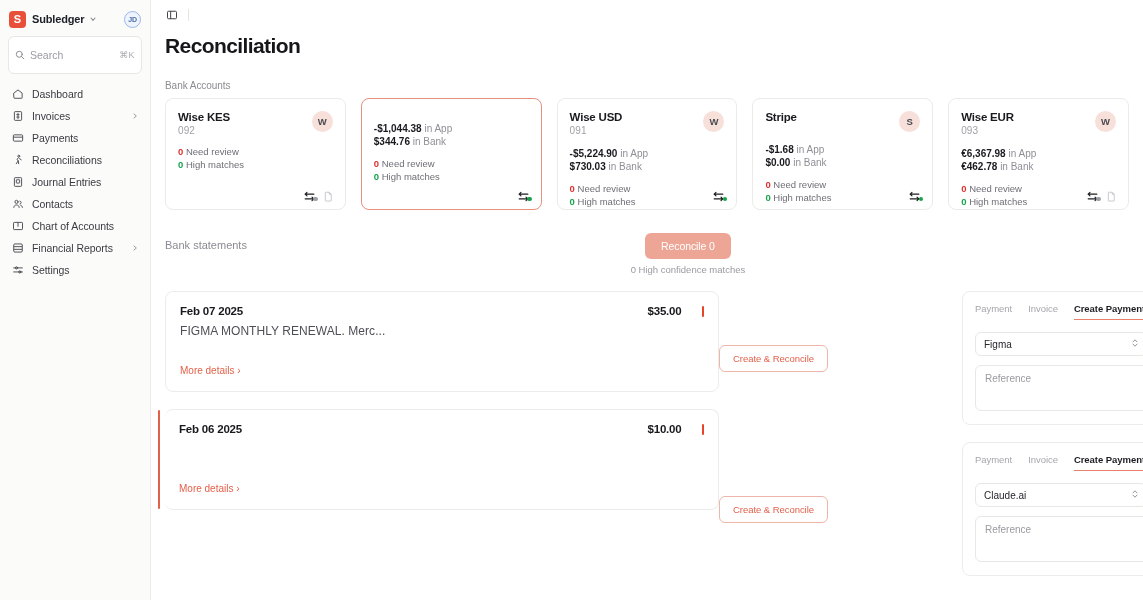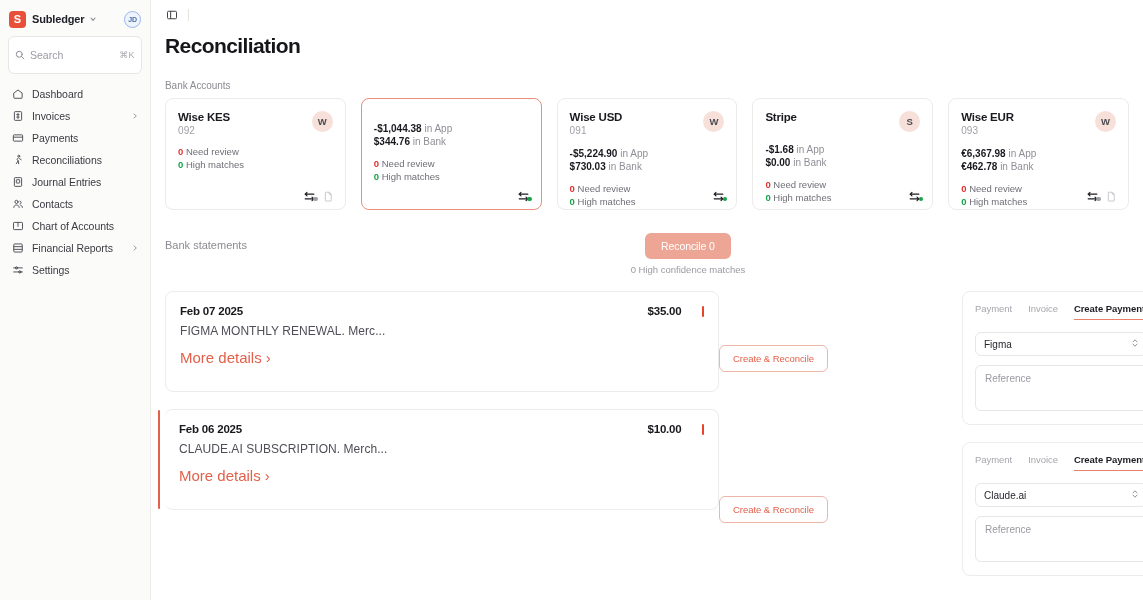--- a/index.html
+++ b/index.html
@@ -127,21 +127,21 @@
   }
   .stmt-card.active { border-left: none; }
   .stmt-accent {
     position: absolute; left: -7px; top: 0; bottom: 0; width: 1.6px; background: #e2614a; border-radius: 2px;
   }
   .stmt-top { display: flex; align-items: baseline; }
   .stmt-date { font-size: 11.5px; font-weight: 700; letter-spacing: -0.2px; color: #18181d; }
   .stmt-amt { margin-left: auto; font-size: 11.5px; font-weight: 700; color: #18181d; letter-spacing: -0.2px; display: flex; align-items: center; gap: 20px; }
   .amt-bar { width: 2.5px; height: 11px; background: #e8442a; display: inline-block; border-radius: 1px; }
   .stmt-desc { font-size: 12px; color: #4e4e57; margin-top: 7px; letter-spacing: 0.05px; }
-  .stmt-more { position: absolute; left: 14px; bottom: 25px; font-size: 15px; color: #e2614a; }
+  .stmt-more { position: absolute; left: 14px; bottom: 15px; font-size: 10px; color: #e2614a; }
 
   .mid-btn-slot { height: 134px; display: flex; align-items: center; justify-content: flex-start; margin-bottom: 17px; }
   .create-recon-btn {
     border: 1px solid #eeb6a8; background: #fff; color: #e2614a;
     border-radius: 6px; font-size: 9.5px; font-family: inherit;
     padding: 7px 13px; letter-spacing: -0.05px;
   }
 
   
   .side-panel {
@@ -485,21 +485,20 @@
 
         <div class="stmt-card active">
           <span class="stmt-accent"></span>
           <div class="stmt-top">
             <div class="stmt-date">Feb 06 2025</div>
             <div class="stmt-amt">
               <span>$10.00</span>
               <span class="amt-bar"></span>
             </div>
           </div>
-          <div class="stmt-desc">CLAUDE.AI SUBSCRIPTION. Merch...</div>
           <a class="stmt-more">More details ›</a>
         </div>
 
       </div>
 
       <div class="col-mid">
         <div class="mid-btn-slot">
           <button class="create-recon-btn">Create &amp; Reconcile</button>
         </div>
         <div class="mid-btn-slot">

